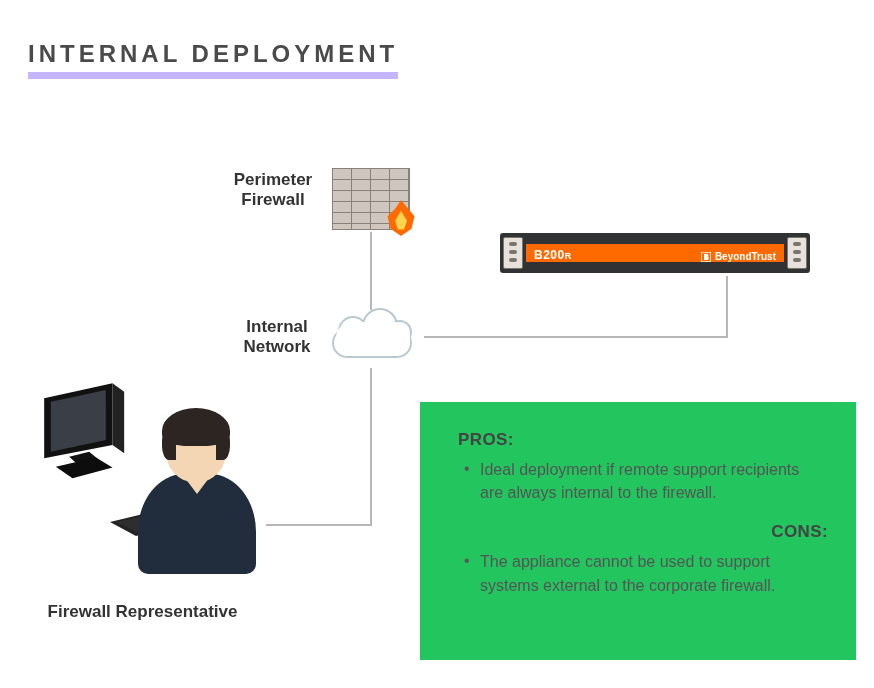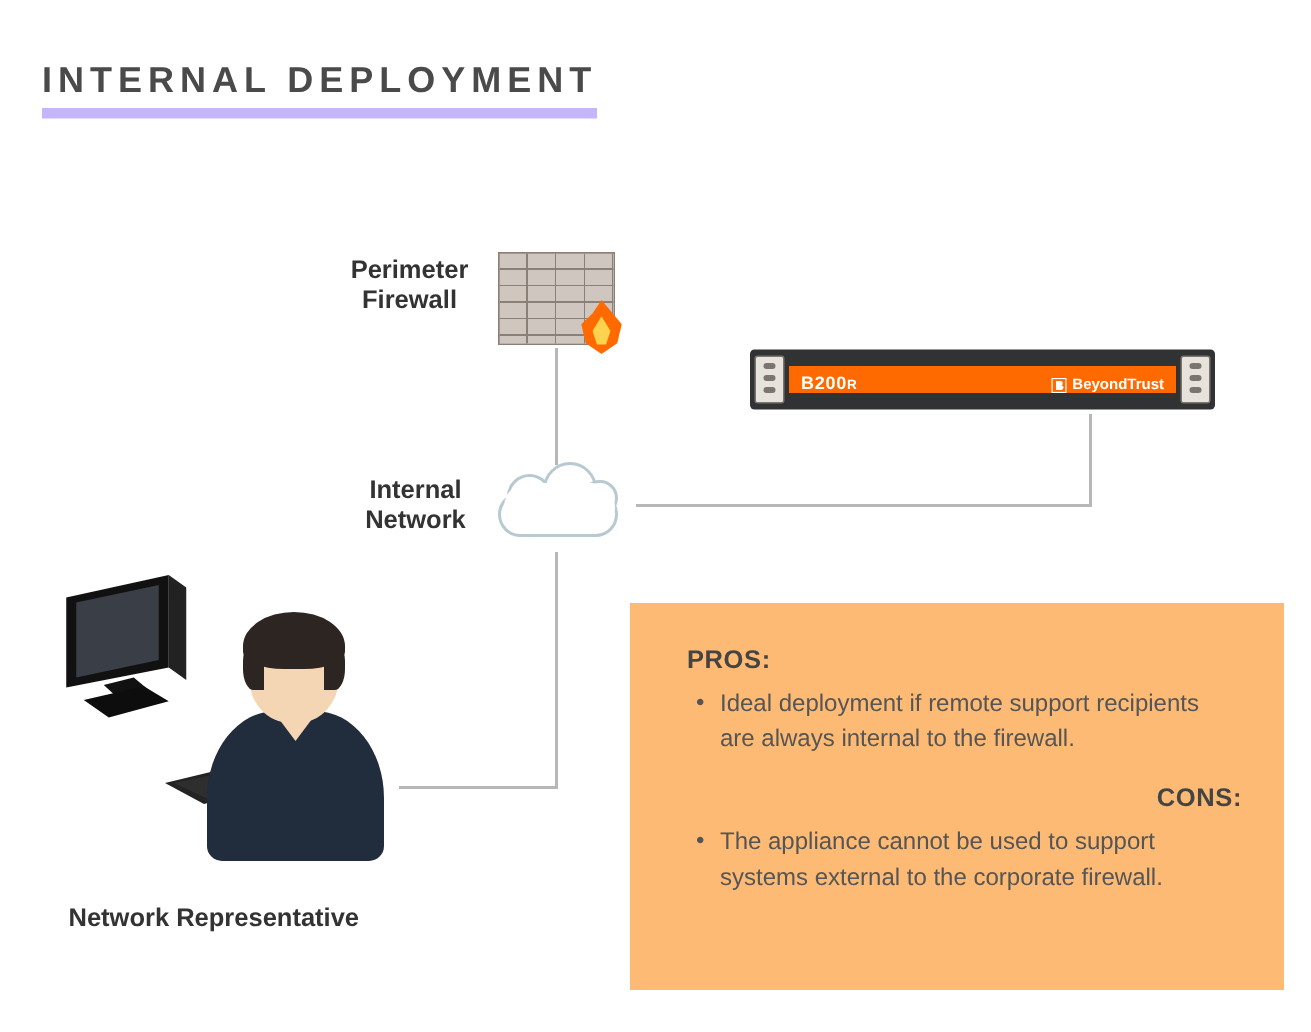--- a/index.html
+++ b/index.html
@@ -46,21 +46,21 @@
 .monitor-svg { width: 100%; height: 100%; }
 .kb { position: absolute; left: 90px; top: 128px; width: 85px; height: 28px; }
 .person { position: absolute; left: 108px; top: 28px; width: 140px; height: 170px; }
 .head { position: absolute; left: 38px; top: 8px; width: 60px; height: 66px; background: #f4d6b5; border-radius: 50% 50% 46% 46%; }
 .hair { position: absolute; left: 34px; top: 0; width: 68px; height: 38px; background: #2d2522; border-radius: 50% 50% 40% 40% / 60% 60% 30% 30%; }
 .hair-side-l { position: absolute; left: 34px; top: 24px; width: 14px; height: 28px; background: #2d2522; border-radius: 30% 0 0 50%; }
 .hair-side-r { position: absolute; left: 88px; top: 24px; width: 14px; height: 28px; background: #2d2522; border-radius: 0 30% 50% 0; }
 .body-t { position: absolute; left: 10px; top: 66px; width: 118px; height: 100px; background: #212c3d; border-radius: 46px 46px 10px 10px / 58px 58px 10px 10px; }
 .collar { position: absolute; left: 54px; top: 66px; width: 30px; height: 20px; background: #f4d6b5; clip-path: polygon(0 0, 100% 0, 50% 100%); }
 
-.infobox { position: absolute; left: 420px; top: 402px; width: 436px; height: 258px; background: #fdba74; padding: 28px 28px 20px 38px; }
+.infobox { position: absolute; left: 420px; top: 402px; width: 436px; height: 258px; background: #22c55e; padding: 28px 28px 20px 38px; }
 .ib-head { font-size: 17px; font-weight: 600; color: #444; margin-bottom: 8px; letter-spacing: .4px; }
 .ib-list { list-style: none; margin: 0 12px 18px 6px; }
 .ib-list li { font-size: 16px; color: #555; line-height: 1.45; padding-left: 16px; position: relative; }
 .ib-list li::before { content: "•"; position: absolute; left: 0; top: -1px; }
 .cons-head { margin-top: 14px; text-align: right; }
 
 .line { position: absolute; background: #b7b7b7; }
 .v1 { left: 370px; top: 232px; width: 2px; height: 78px; }
 .h2 { left: 424px; top: 336px; width: 304px; height: 2px; }
 .v2 { left: 726px; top: 276px; width: 2px; height: 62px; }
@@ -70,21 +70,21 @@
 </head>
 <body>
 <div class="canvas">
 
 <div class="title">INTERNAL  DEPLOYMENT</div>
 
 <div class="label firewall-label" style="white-space:pre-line">Perimeter
 Firewall</div>
 <div class="label network-label" style="white-space:pre-line">Internal
 Network</div>
-<div class="label rep-label">Network Representative</div>
+<div class="label rep-label">Firewall Representative</div>
 
 <div class="line v1"></div>
 <div class="line h2"></div>
 <div class="line v2"></div>
 <div class="line v3"></div>
 <div class="line h3"></div>
 
 <div class="firewall">
   <div class="bricks"></div>
   <div class="flame">

